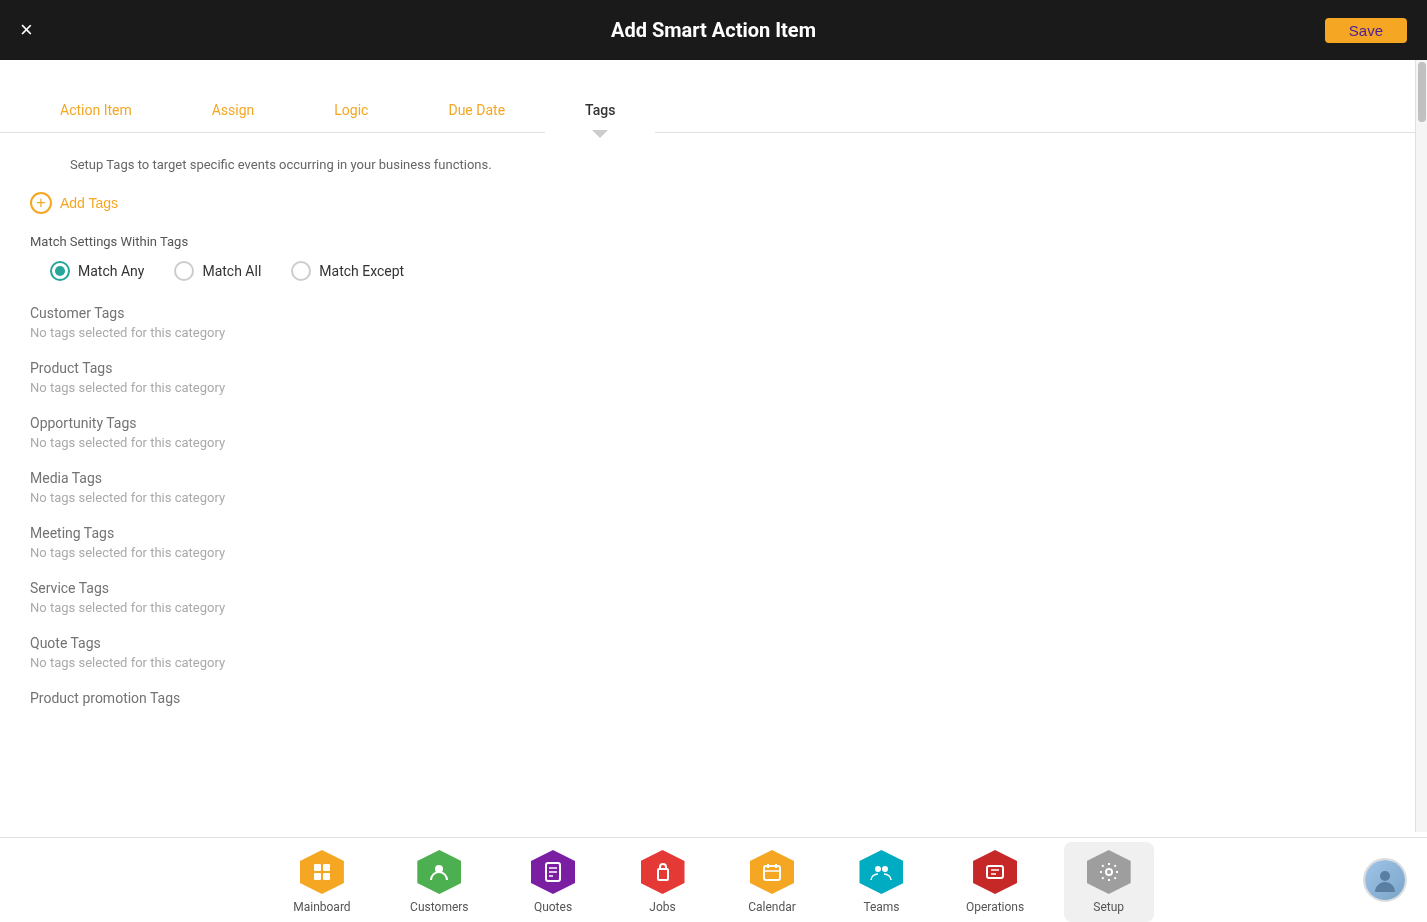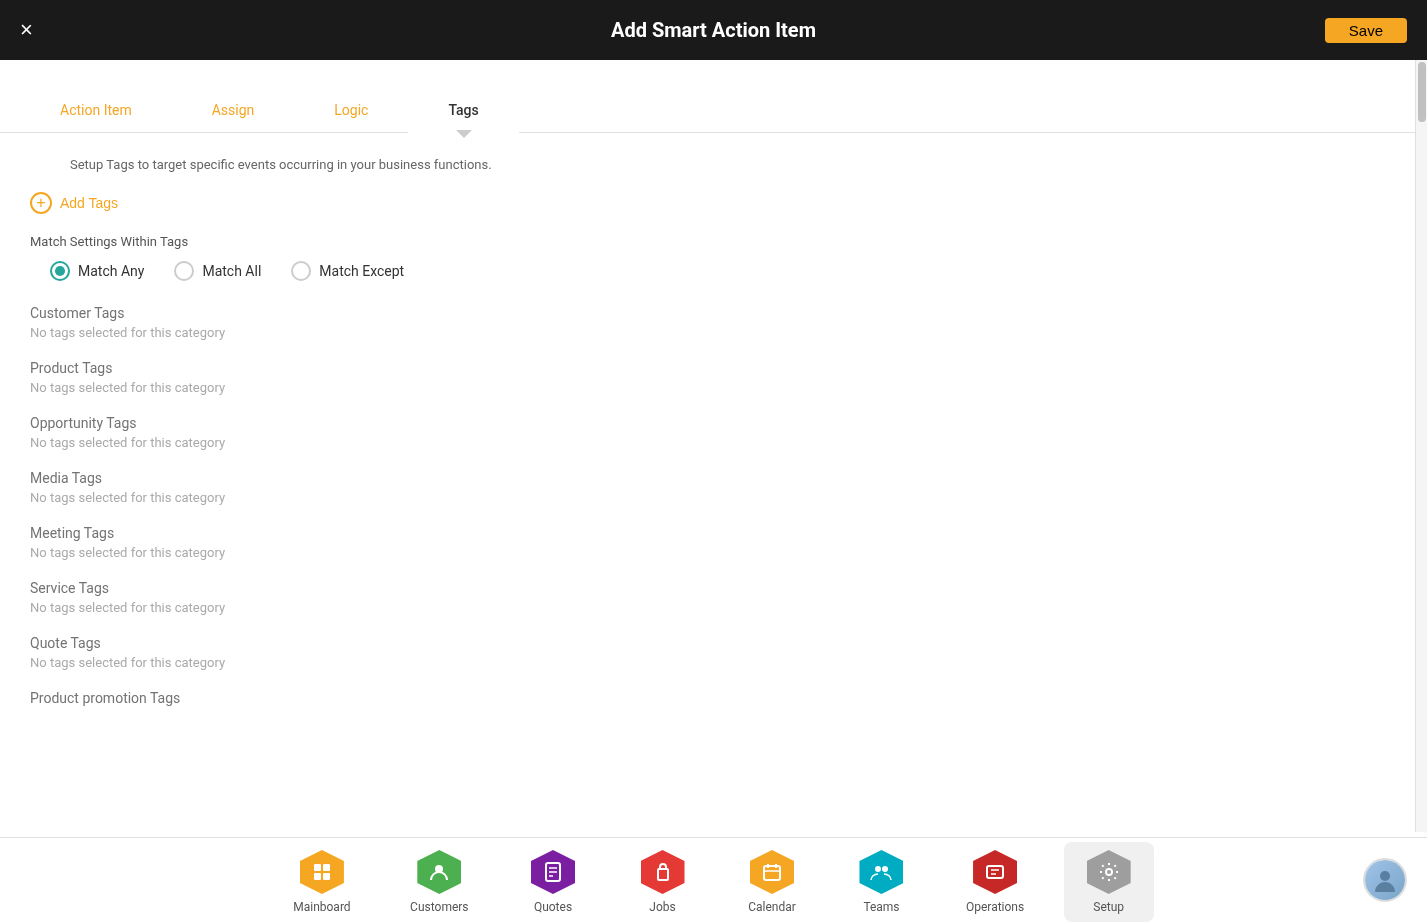--- a/index.html
+++ b/index.html
@@ -27,21 +27,21 @@
       font-size: 22px;
       cursor: pointer;
       background: none;
       border: none;
       line-height: 1;
     }
     .header-save {
       position: absolute;
       right: 20px;
       background: #f5a623;
-      color: #000000;
+      color: #4c1d95;
       border: none;
       padding: 4px 24px;
       font-size: 15px;
       font-weight: 500;
       border-radius: 4px;
       cursor: pointer;
     }
 
     
     .tabs {
@@ -302,20 +302,21 @@
 <div class="header">
   <button class="header-close">×</button>
   <span class="header-title">Add Smart Action Item</span>
   <button class="header-save">Save</button>
 </div>
 
 <div class="tabs">
   <a class="tab">Action Item</a>
   <a class="tab">Assign</a>
   <a class="tab">Logic</a>
+  <a class="tab">Due Date</a>
   <a class="tab active">Tags</a>
 </div>
 
 <div class="content">
 
   <p class="section-desc">Setup Tags to target specific events occurring in your business functions.</p>
 
   <button class="add-tags-btn">
     <div class="add-tags-icon">+</div>
     <span>Add Tags</span>

